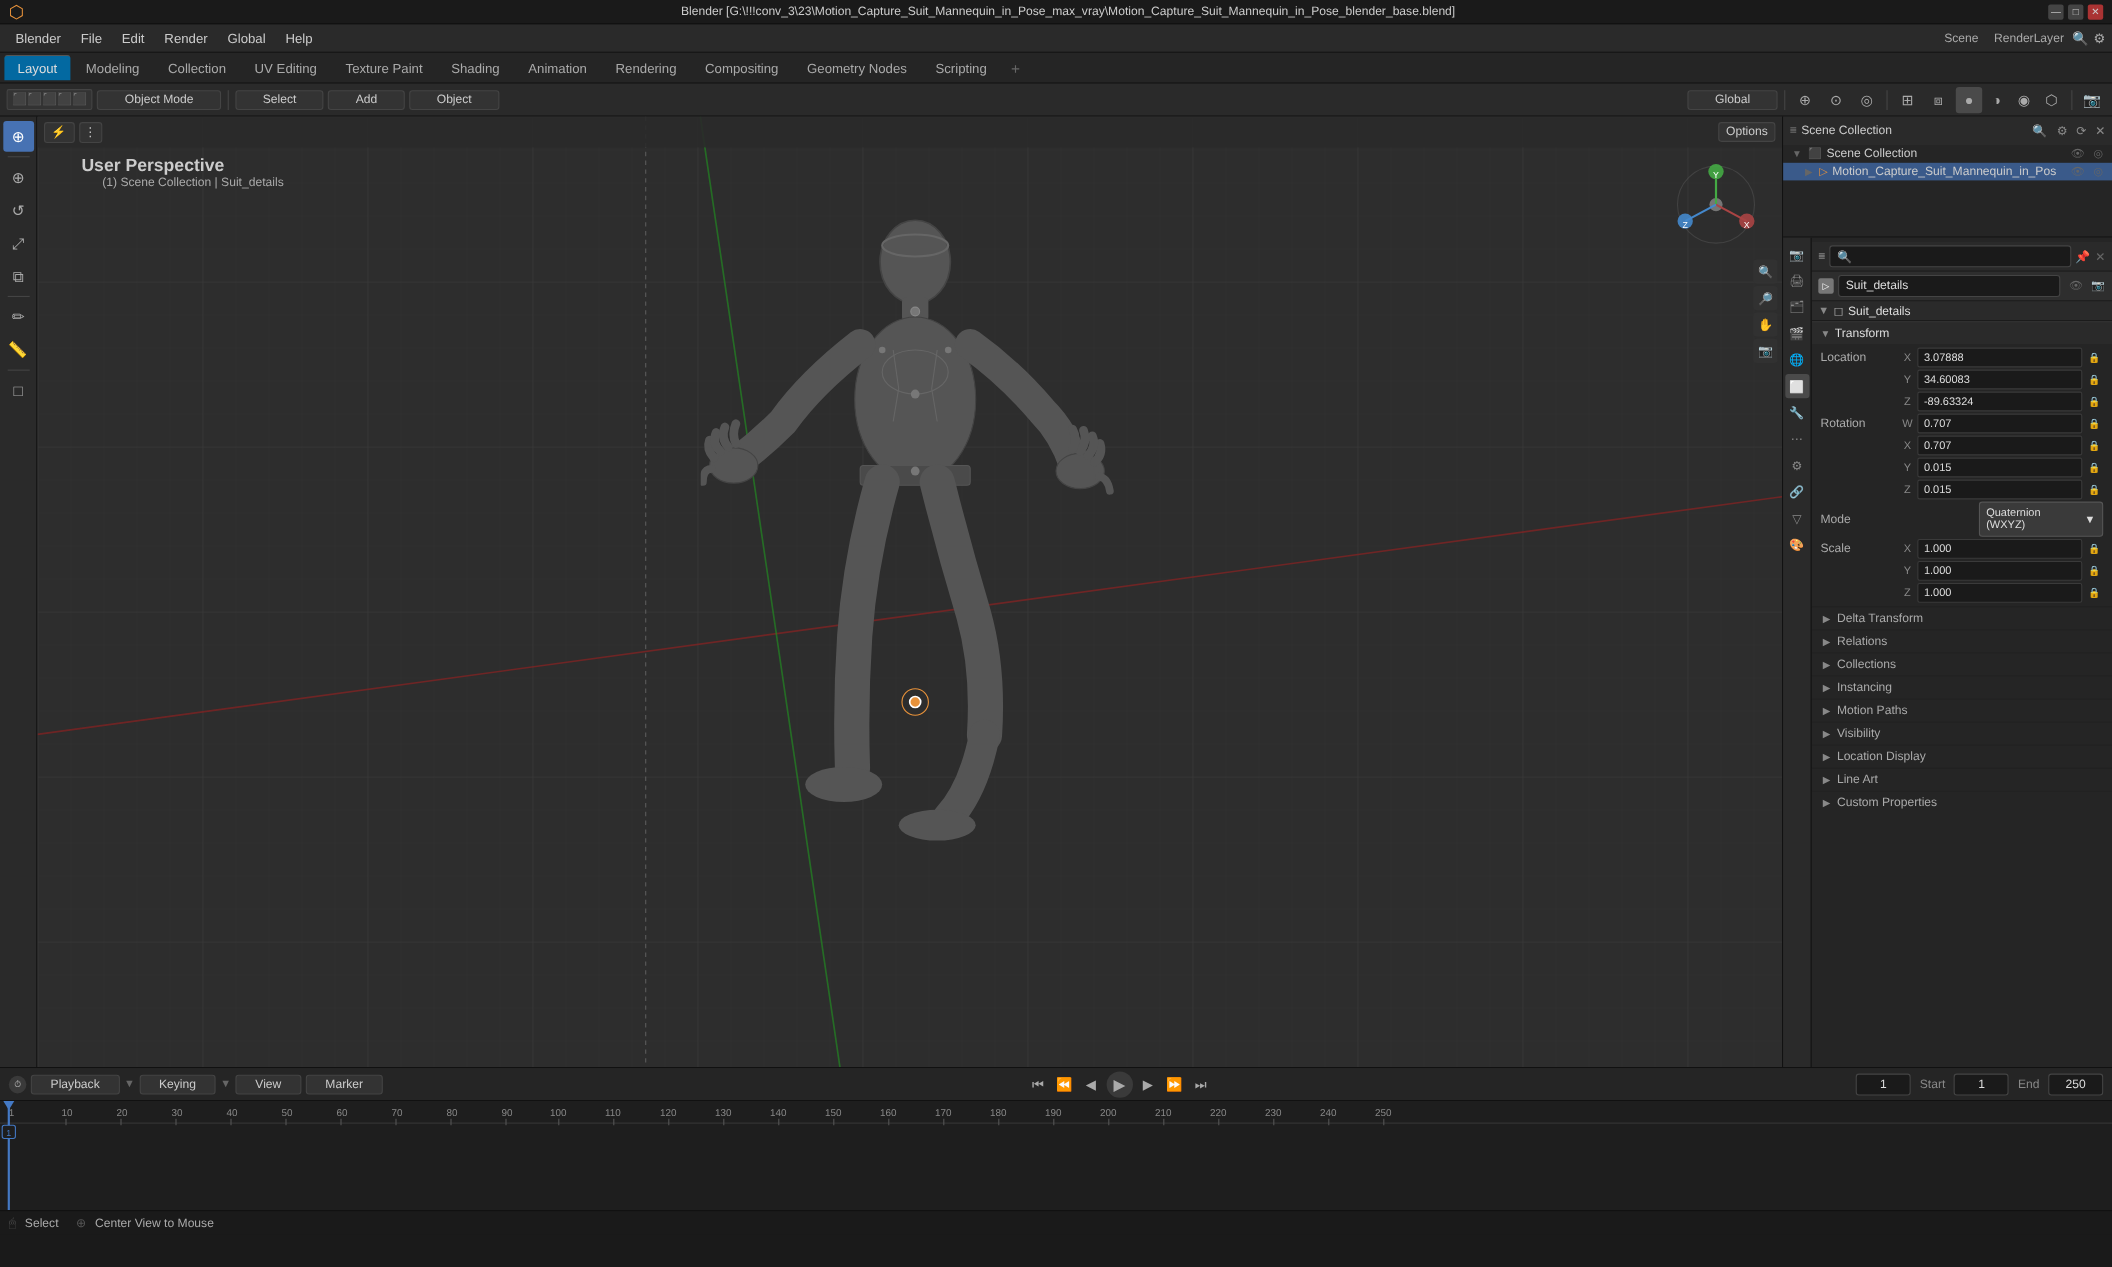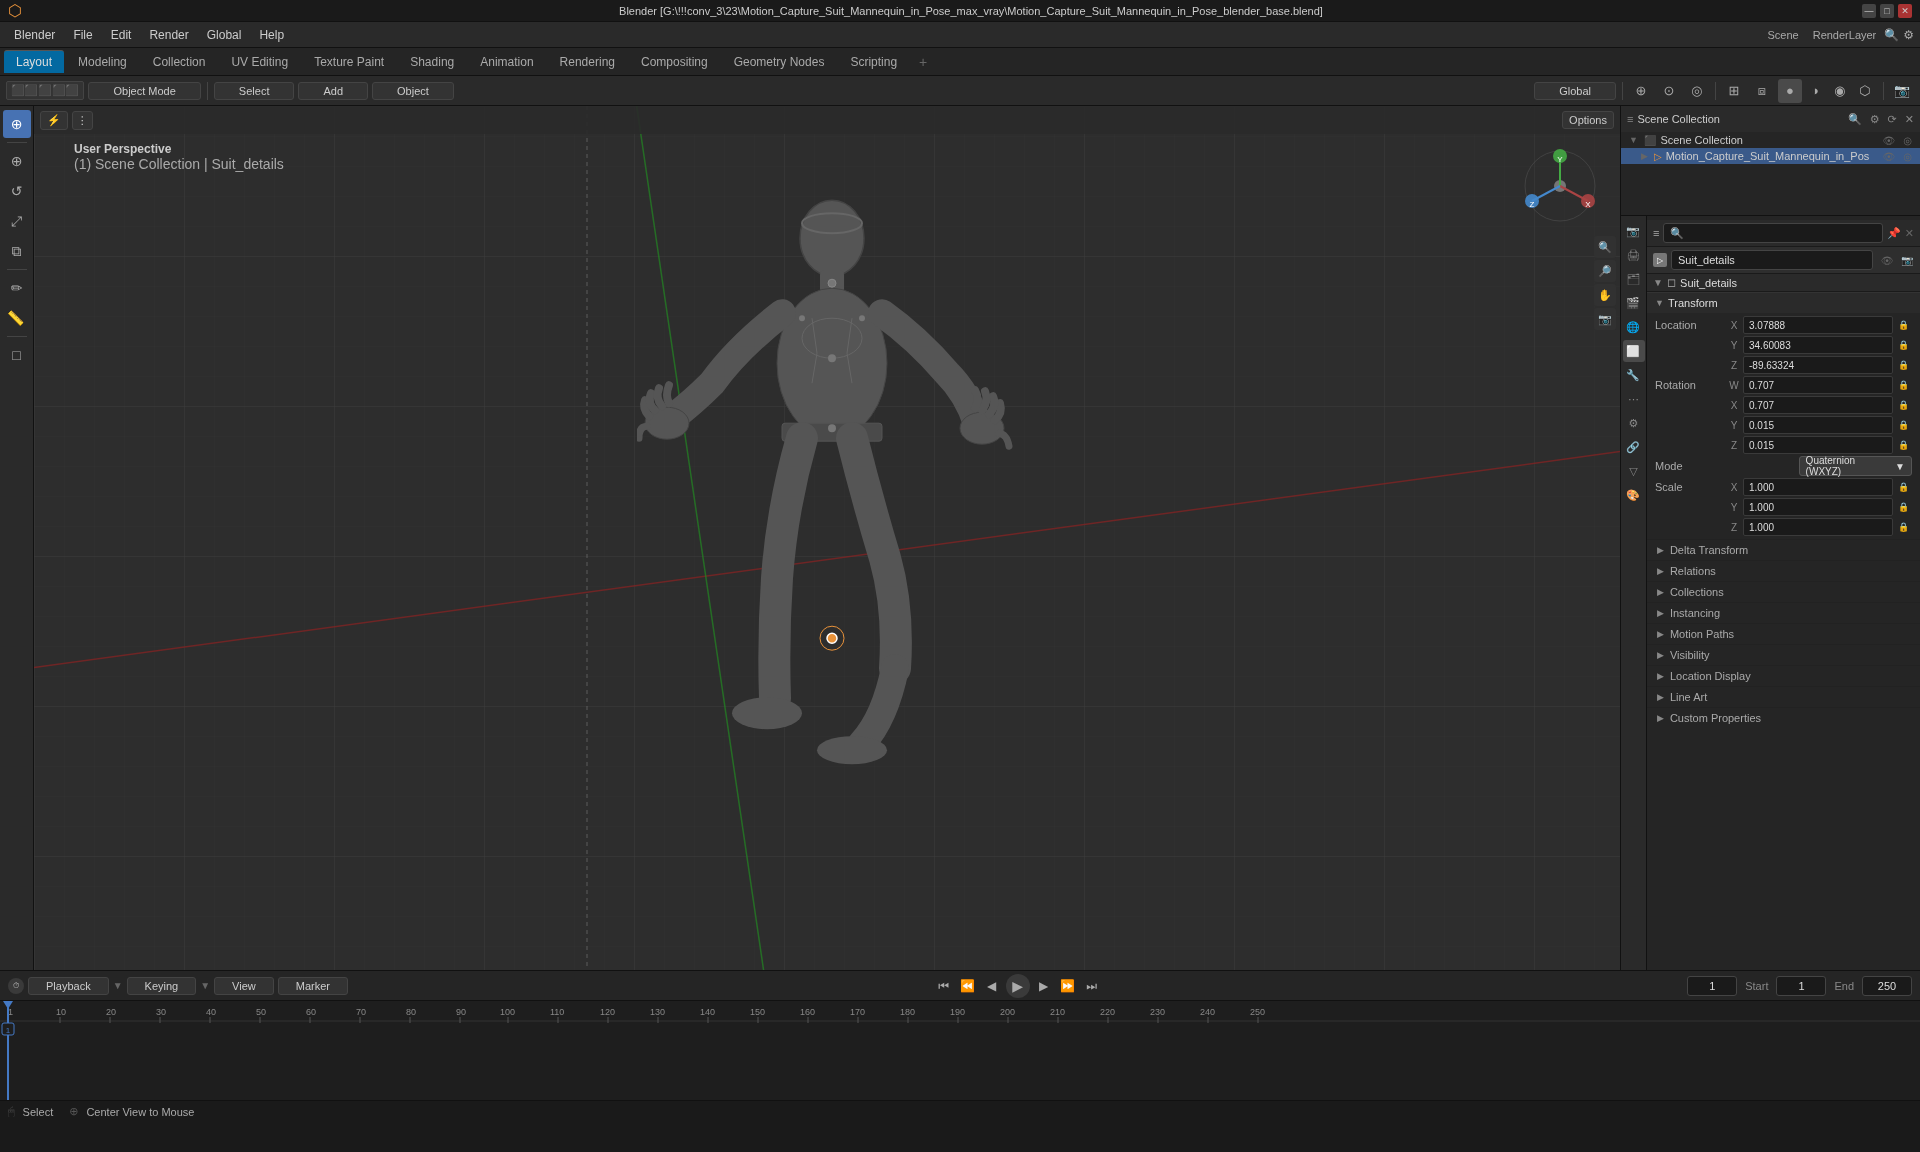--- a/index.html
+++ b/index.html
@@ -165,27 +165,28 @@
     }
 
     
     #viewport-info {
       position: absolute;
       top: 36px;
       left: 40px;
       z-index: 10;
     }
     .vp-mode-label {
-      font-size: 12px;
+      font-size: 16px;
       color: #ccc;
       font-weight: bold;
     }
     .vp-collection-label {
-      font-size: 14px;
+      font-size: 11px;
       color: #aaa;
+      margin-left: 19px;
     }
 
     
     #nav-gizmo {
       position: absolute;
       top: 40px;
       right: 20px;
       width: 80px;
       height: 80px;
       z-index: 10;
@@ -303,21 +304,21 @@
     .section-arrow { color: #888; font-size: 9px; }
 
     
     .x-label { color: #e05555; }
     .y-label { color: #5aab5a; }
     .z-label { color: #5588cc; }
     .w-label { color: #aaa; }
 
     .prop-dropdown {
       flex: 1;
-      height: 20px;
+      height: 32px;
       background: #3a3a3a;
       border: 1px solid #555;
       border-radius: 3px;
       display: flex;
       align-items: center;
       padding: 0 6px;
       color: #ddd;
       font-size: 11px;
       cursor: pointer;
       justify-content: space-between;

